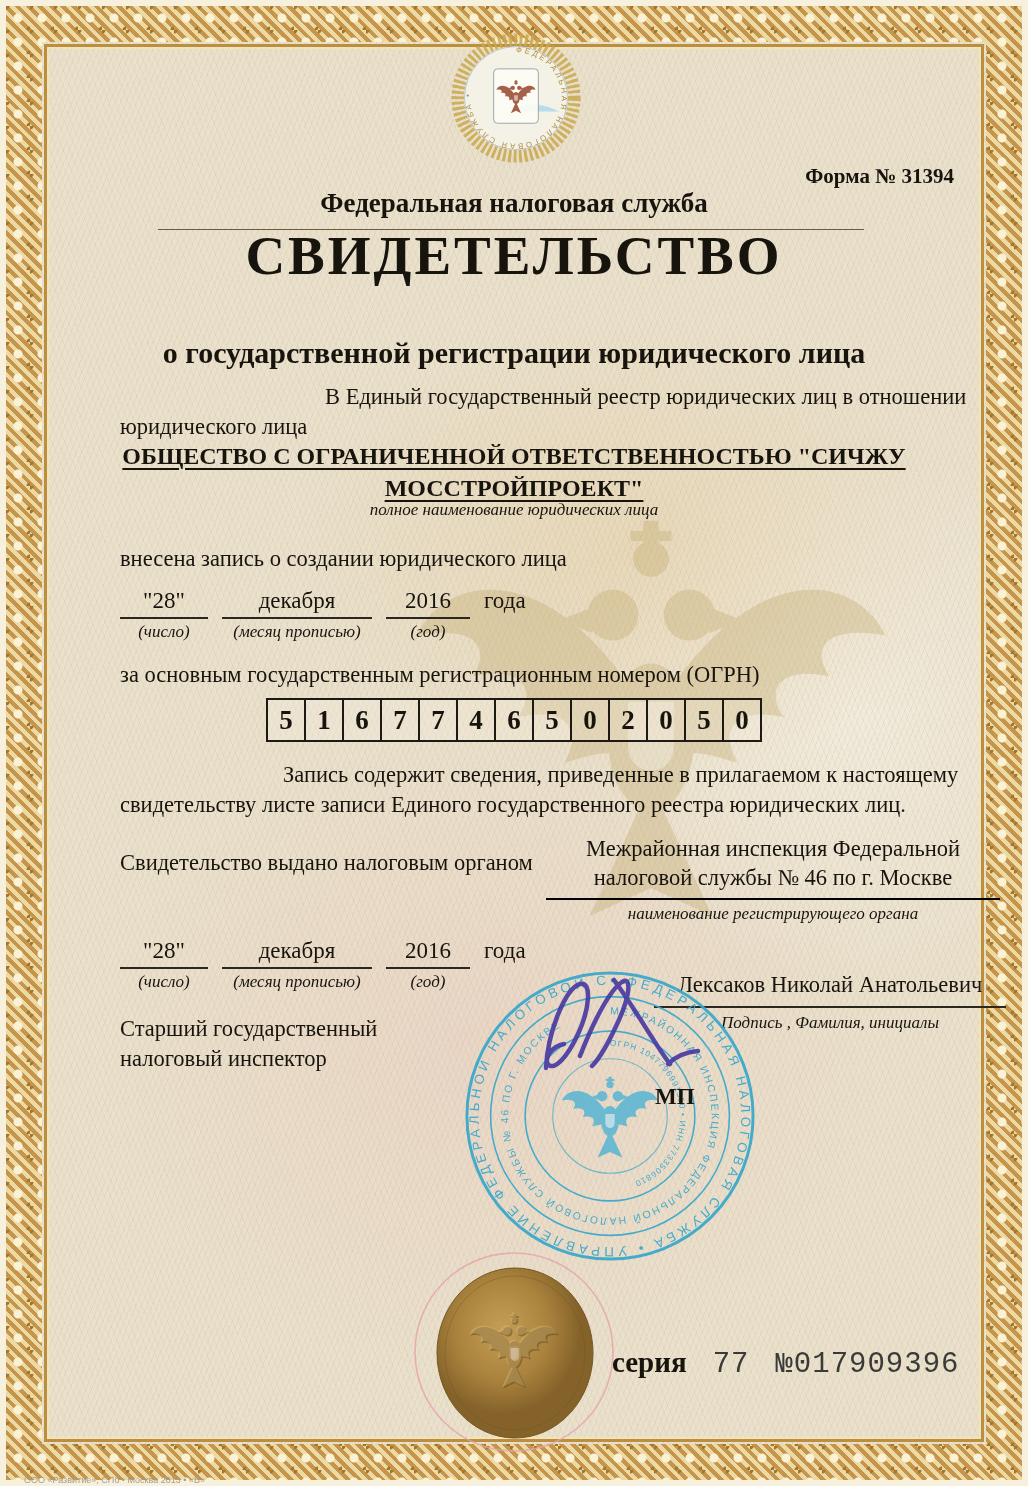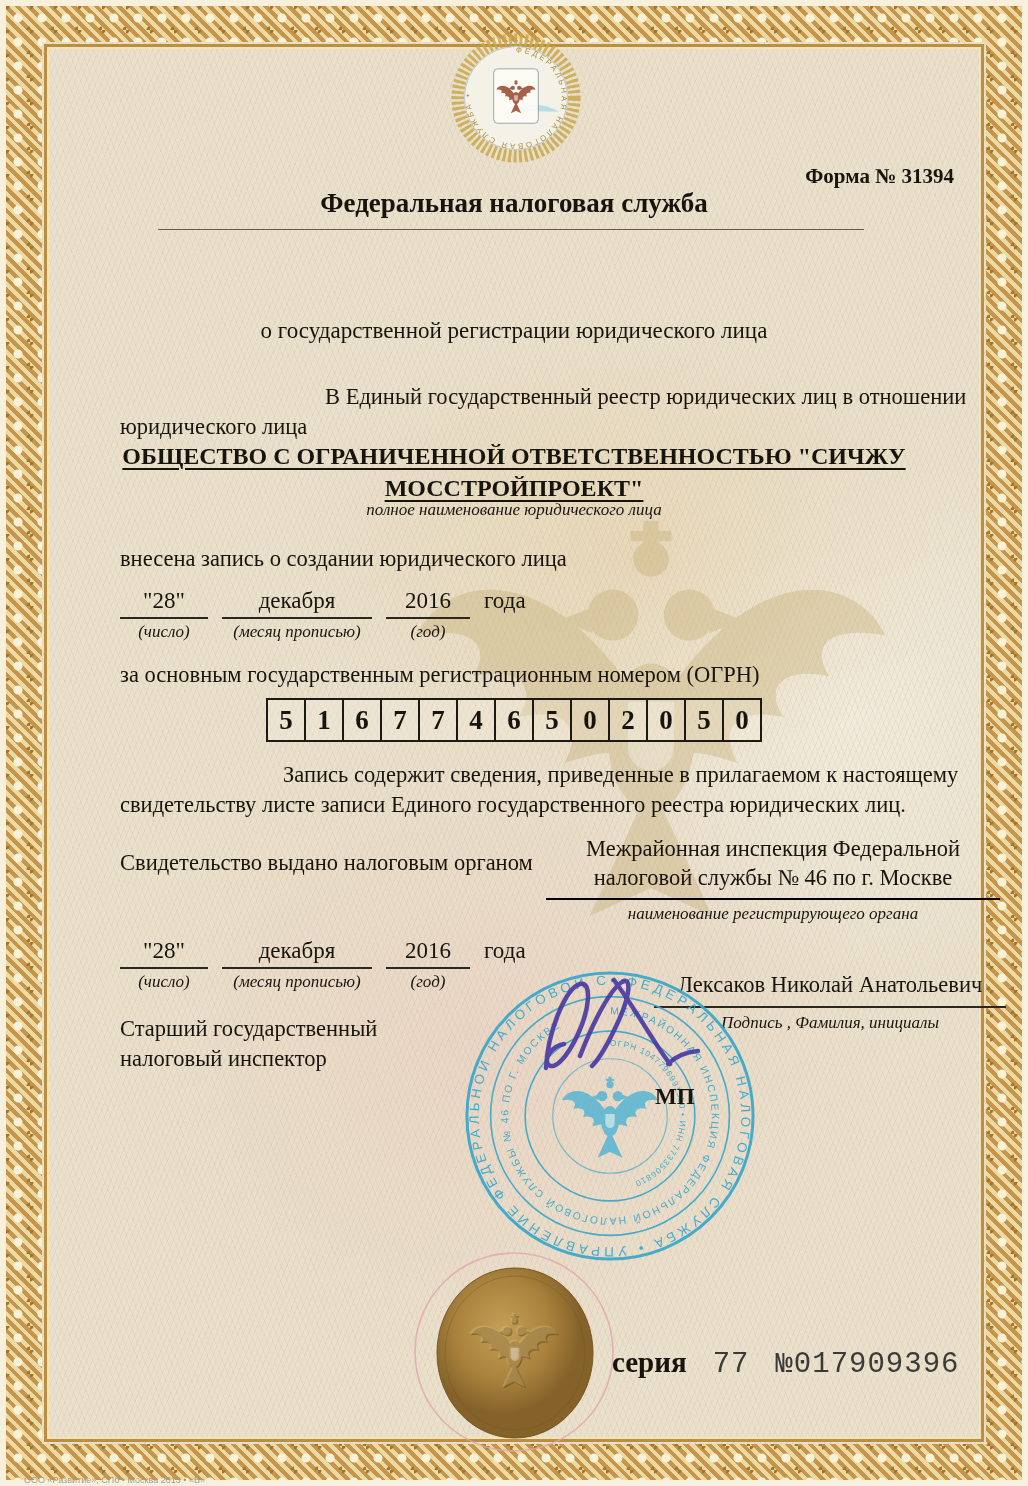--- a/index.html
+++ b/index.html
@@ -27,21 +27,21 @@
     box-shadow:inset 0 0 0 2px rgba(244,228,180,0.85);pointer-events:none;}
 
   
   .content{position:absolute;inset:48px;font-size:22.5px;}
   .abs{position:absolute;}
   .center{left:0;right:0;text-align:center;}
   .form-label{top:116px;right:26px;font-weight:bold;font-size:21px;}
   .agency{top:140px;font-weight:bold;font-size:27px;}
   .agency-rule{top:181px;left:110px;right:116px;border-top:1px solid #6b5b40;height:0;}
   .doc-title{top:176px;font-weight:bold;font-size:55px;letter-spacing:3px;}
-  .doc-subtitle{top:270px;font-weight:normal;font-size:23px;}
+  .doc-subtitle{top:288px;font-weight:bold;font-size:30px;}
   .intro{top:334px;left:72px;right:-10px;line-height:1.32;}
   .indent1{display:block;text-indent:205px;}
   .company{top:392px;left:30px;right:30px;text-align:center;font-weight:bold;font-size:24px;line-height:1.35;}
   .company-line{display:block;text-decoration:underline;text-decoration-thickness:2px;text-underline-offset:4px;}
   .small-caption{font-style:italic;font-size:17px;}
   .company-caption{top:452px;}
   .record-line{top:498px;left:72px;}
   .dates-row{display:flex;align-items:flex-start;gap:14px;}
   .dates1{top:540px;left:72px;}
   .dates2{top:890px;left:72px;}
@@ -125,32 +125,33 @@
     </text>
     <rect x="47" y="40" width="46" height="56" rx="4" fill="#fdfdf6" stroke="#8f9ea6" stroke-width="1" opacity="0.9"></rect>
     <use href="#eagle" x="48" y="42" width="44" height="52" style="color:#a5604a"></use>
   </svg>
 
   <div class="content">
 
     <div class="abs form-label">Форма  № 31394</div>
     <div class="abs center agency">Федеральная налоговая служба</div>
     <div class="abs agency-rule"></div>
+    <div class="abs center doc-title">СВИДЕТЕЛЬСТВО</div>
     <div class="abs center doc-subtitle">о государственной регистрации юридического лица</div>
 
     <div class="abs intro">
       <span class="indent1">В Единый государственный реестр юридических лиц в отношении</span>
       <span>юридического лица</span>
     </div>
 
     <div class="abs company">
       <span class="company-line">ОБЩЕСТВО С ОГРАНИЧЕННОЙ ОТВЕТСТВЕННОСТЬЮ "СИЧЖУ</span>
       <span class="company-line">МОССТРОЙПРОЕКТ"</span>
     </div>
-    <div class="abs center small-caption company-caption">полное наименование юридического лица</div>
+    <div class="abs center small-caption company-caption">полное наименование юридических лица</div>
 
     <div class="abs record-line">внесена запись о создании юридического лица</div>
 
     <div class="abs dates-row dates1">
       <div class="date-cell w-day">
         <span class="date-value">"28"</span>
         <span class="date-caption">(число)</span>
       </div>
       <div class="date-cell w-month">
         <span class="date-value">декабря</span>

